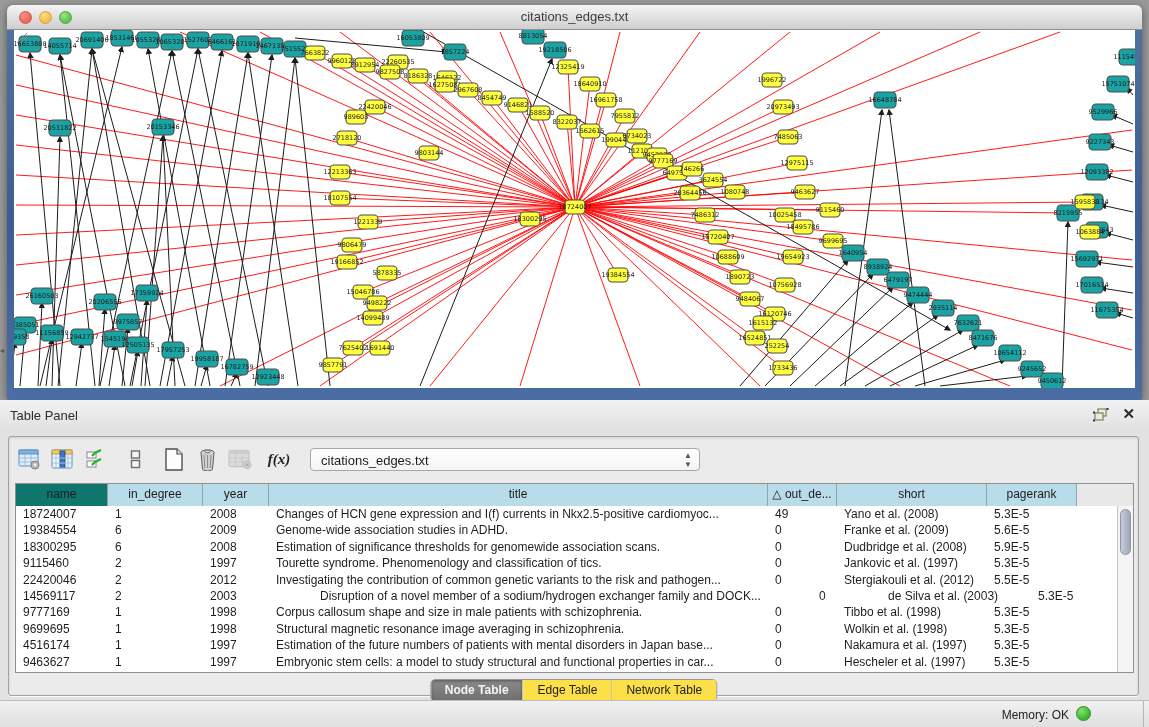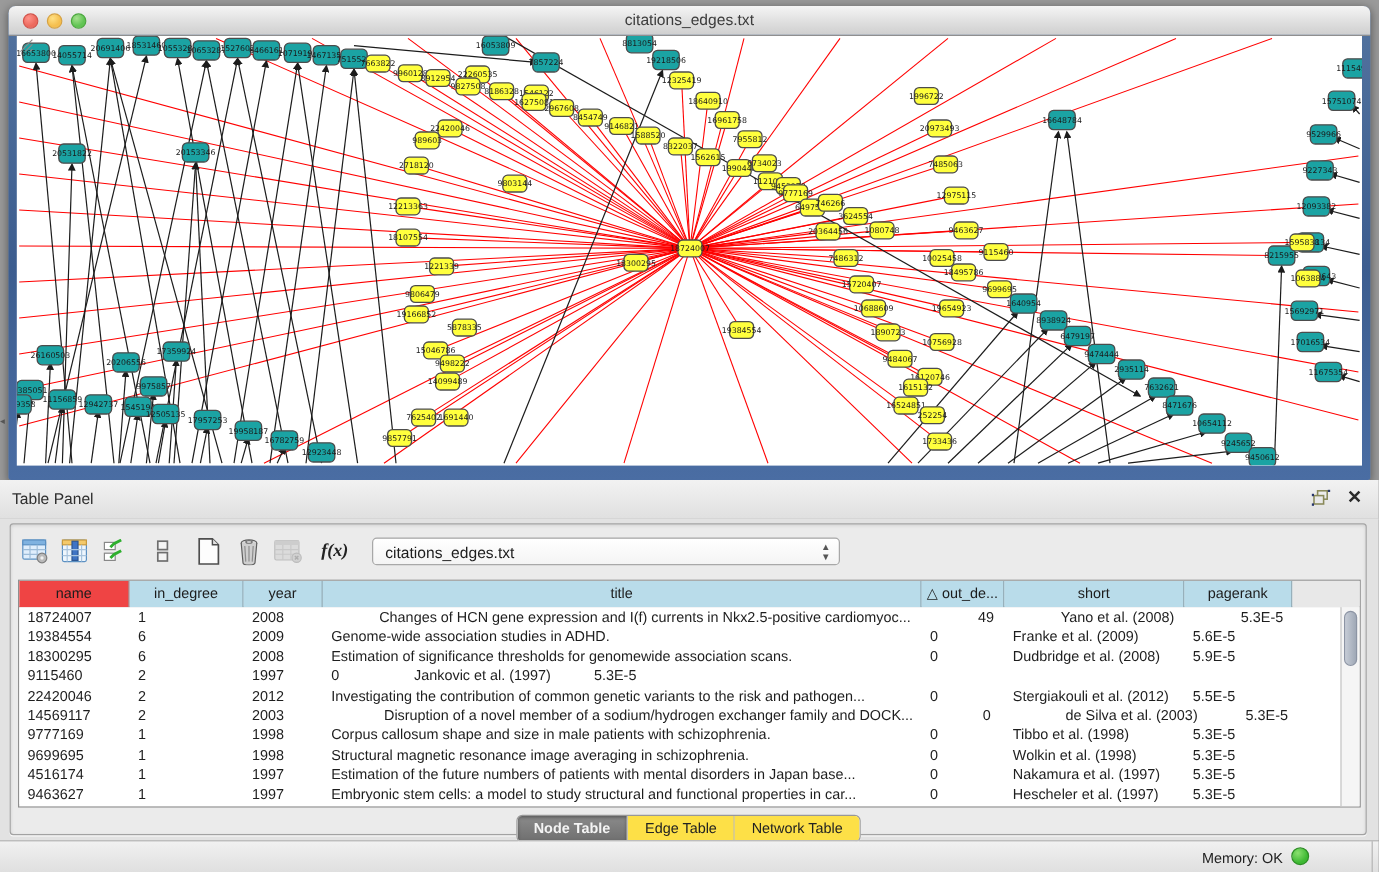--- a/index.html
+++ b/index.html
@@ -71,21 +71,21 @@
   .dtable{
     position:absolute;left:6px;top:46px;width:1119px;height:190px;
     border:1px solid #8f8f8f;background:#fff;box-sizing:border-box;overflow:hidden;
   }
   .thead{display:flex;height:22px;background:#e8e8e8;border-bottom:1px solid #9a9a9a;box-sizing:border-box;}
   .th{
     flex:none;height:22px;line-height:21px;text-align:center;font-size:12px;color:#1c1c1c;
     background:#b9dcea;border-right:1px solid #8fa6b0;box-sizing:border-box;
     overflow:hidden;white-space:nowrap;cursor:pointer;
   }
-  .th.gray{background:#ef4444;border-right:1px solid #9a9a9a;}
+  .th.gray{background:#0f766e;border-right:1px solid #9a9a9a;}
   .th.filler{background:#e8e8e8;border-right:none;cursor:default;}
   .tbody{position:absolute;left:0;top:22px;right:16px;bottom:0;overflow:hidden;}
   .tr{display:flex;height:16.4px;line-height:16.4px;background:#fff;cursor:default;}
   .td{flex:none;font-size:12px;color:#1e1e1e;padding-left:7px;white-space:nowrap;overflow:hidden;box-sizing:border-box;}
   .vscroll{
     position:absolute;top:22px;right:0;bottom:0;width:16px;background:#f5f5f5;border-left:1px solid #c4c4c4;box-sizing:border-box;
   }
   .vthumb{
     position:absolute;left:2px;top:3px;width:11px;height:46px;border-radius:6px;
     background:linear-gradient(90deg,#c6ccd6,#9fa8b6);border:1px solid #8c94a4;box-sizing:border-box;cursor:pointer;
@@ -873,21 +873,21 @@
           <div class="th" style="width: 69px;">△ out_de...</div>
           <div class="th" style="width: 150px;">short</div>
           <div class="th" style="width: 90px;">pagerank</div>
           <div class="th filler" style="flex: 1 1 0%;"></div>
         </div>
       <div class="tbody">
           <div class="tr">
             <div class="td" style="width: 92px;">18724007</div>
             <div class="td" style="width: 95px;">1</div>
             <div class="td" style="width: 66px;">2008</div>
-            <div class="td" style="width: 499px; margin-left: 40px;">Changes of HCN gene expression and I(f) currents in Nkx2.5-positive cardiomyoc...</div>
+            <div class="td" style="width: 499px;">Changes of HCN gene expression and I(f) currents in Nkx2.5-positive cardiomyoc...</div>
             <div class="td" style="width: 69px;">49</div>
             <div class="td" style="width: 150px;">Yano et al. (2008)</div>
             <div class="td" style="width: 90px;">5.3E-5</div>
           </div>
           <div class="tr">
             <div class="td" style="width: 92px;">19384554</div>
             <div class="td" style="width: 95px;">6</div>
             <div class="td" style="width: 66px;">2009</div>
             <div class="td" style="width: 499px;">Genome-wide association studies in ADHD.</div>
             <div class="td" style="width: 69px;">0</div>
@@ -900,20 +900,21 @@
             <div class="td" style="width: 66px;">2008</div>
             <div class="td" style="width: 499px;">Estimation of significance thresholds for genomewide association scans.</div>
             <div class="td" style="width: 69px;">0</div>
             <div class="td" style="width: 150px;">Dudbridge et al. (2008)</div>
             <div class="td" style="width: 90px;">5.9E-5</div>
           </div>
           <div class="tr">
             <div class="td" style="width: 92px;">9115460</div>
             <div class="td" style="width: 95px;">2</div>
             <div class="td" style="width: 66px;">1997</div>
+            <div class="td" style="width: 499px;">Tourette syndrome. Phenomenology and classification of tics.</div>
             <div class="td" style="width: 69px;">0</div>
             <div class="td" style="width: 150px;">Jankovic et al. (1997)</div>
             <div class="td" style="width: 90px;">5.3E-5</div>
           </div>
           <div class="tr">
             <div class="td" style="width: 92px;">22420046</div>
             <div class="td" style="width: 95px;">2</div>
             <div class="td" style="width: 66px;">2012</div>
             <div class="td" style="width: 499px;">Investigating the contribution of common genetic variants to the risk and pathogen...</div>
             <div class="td" style="width: 69px;">0</div>

